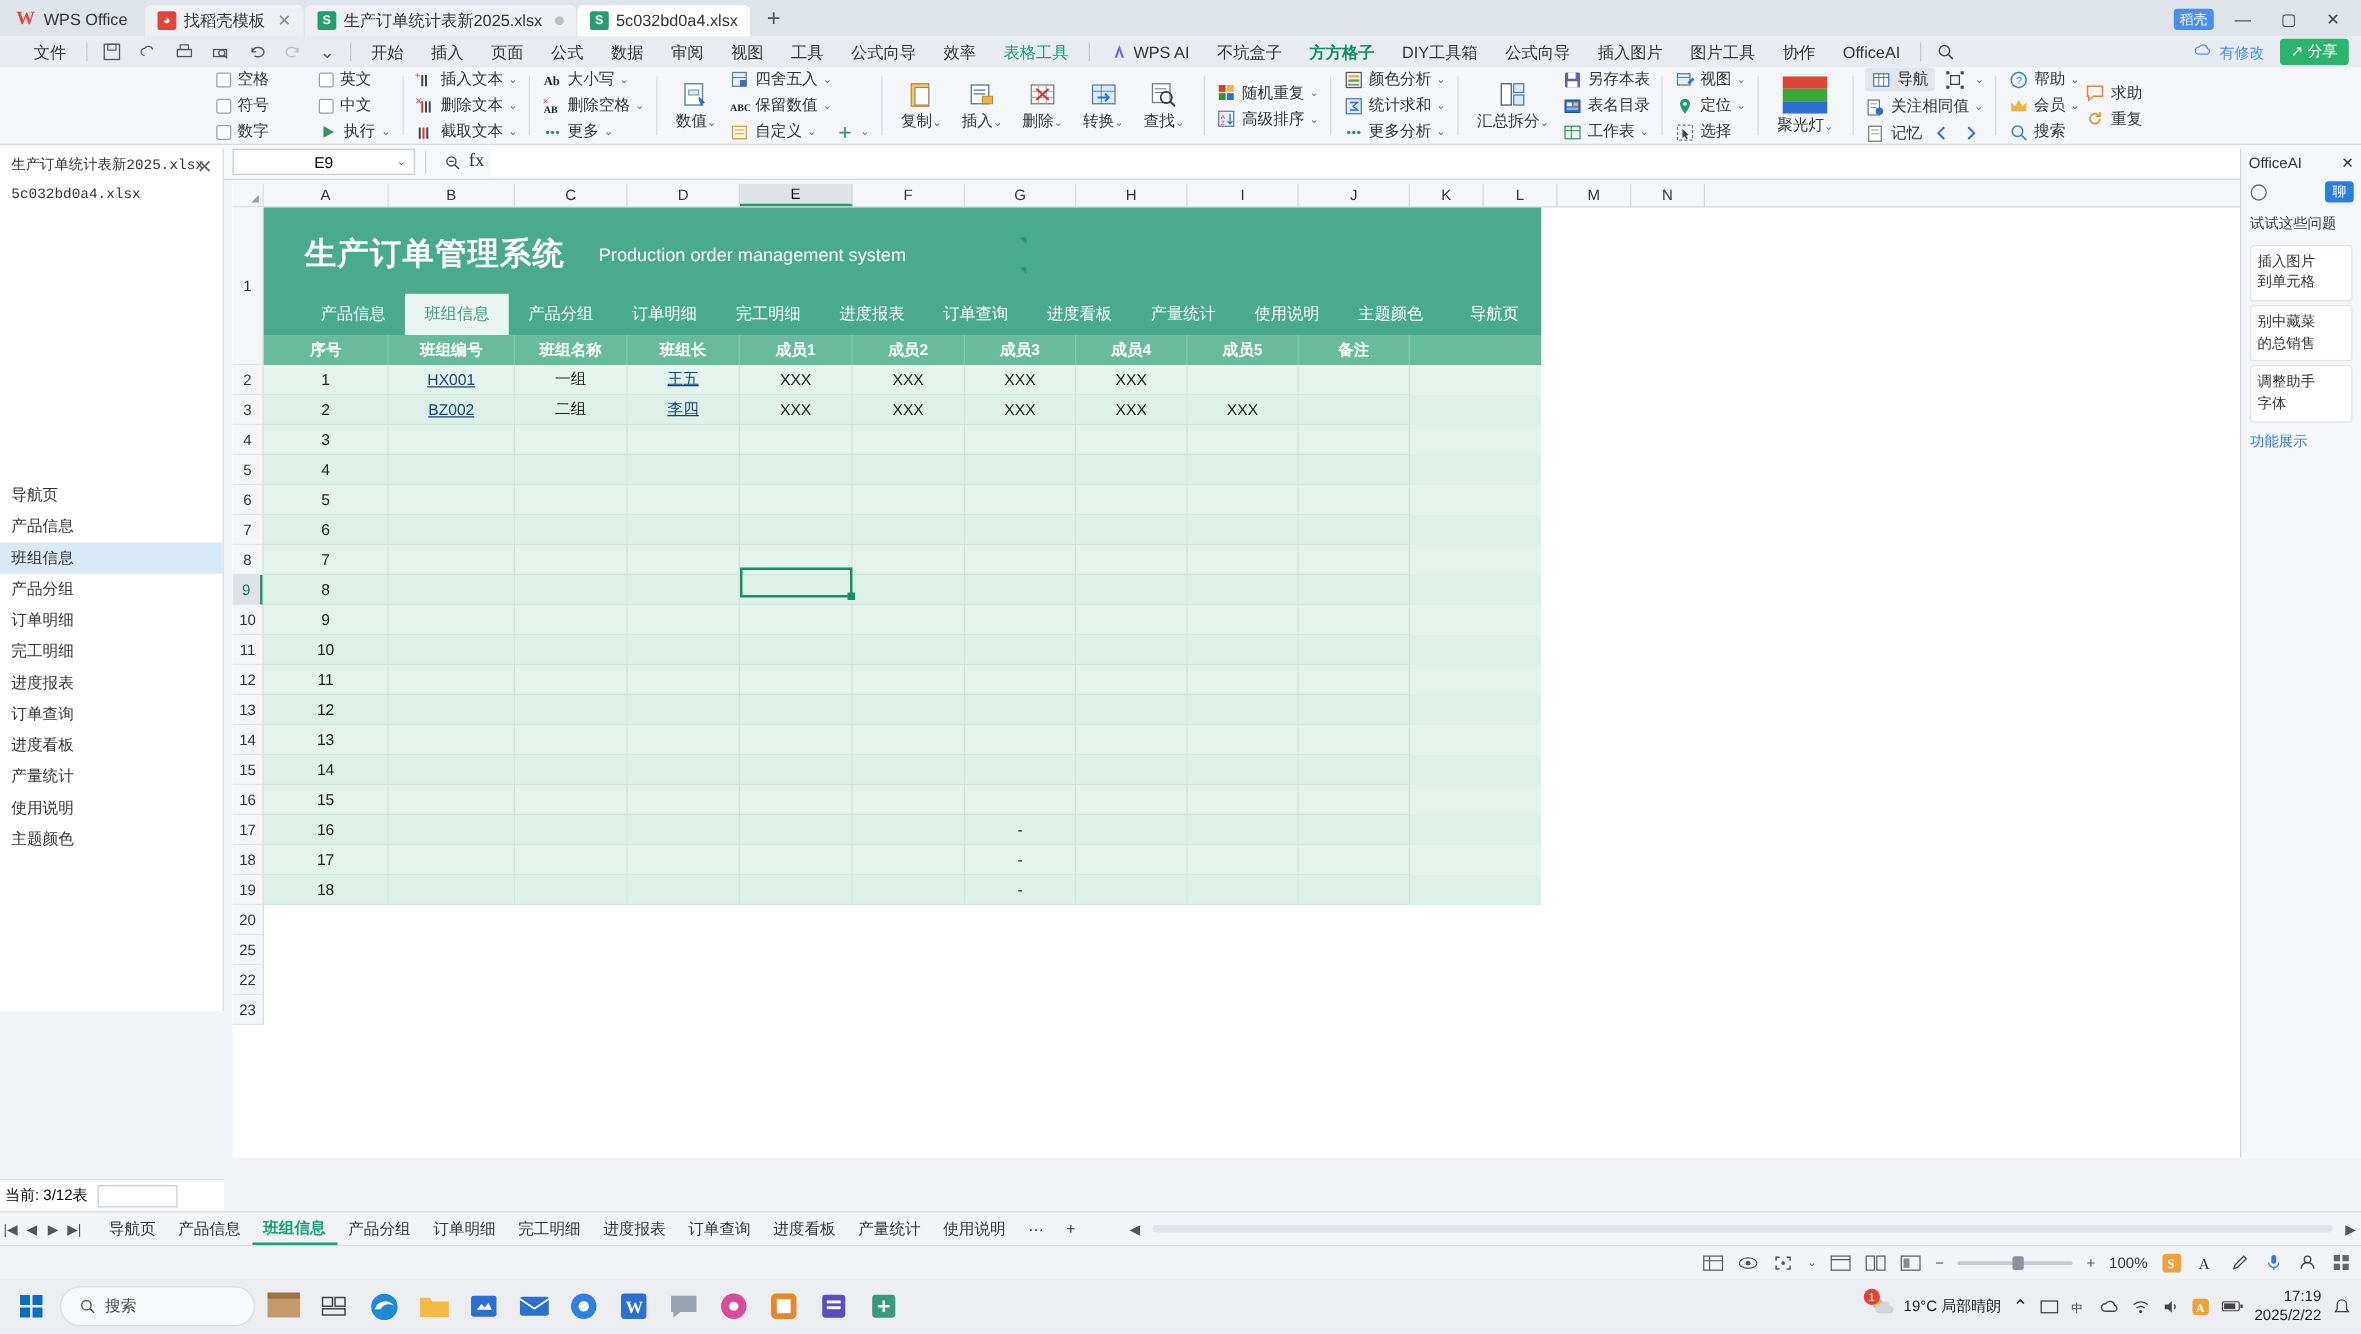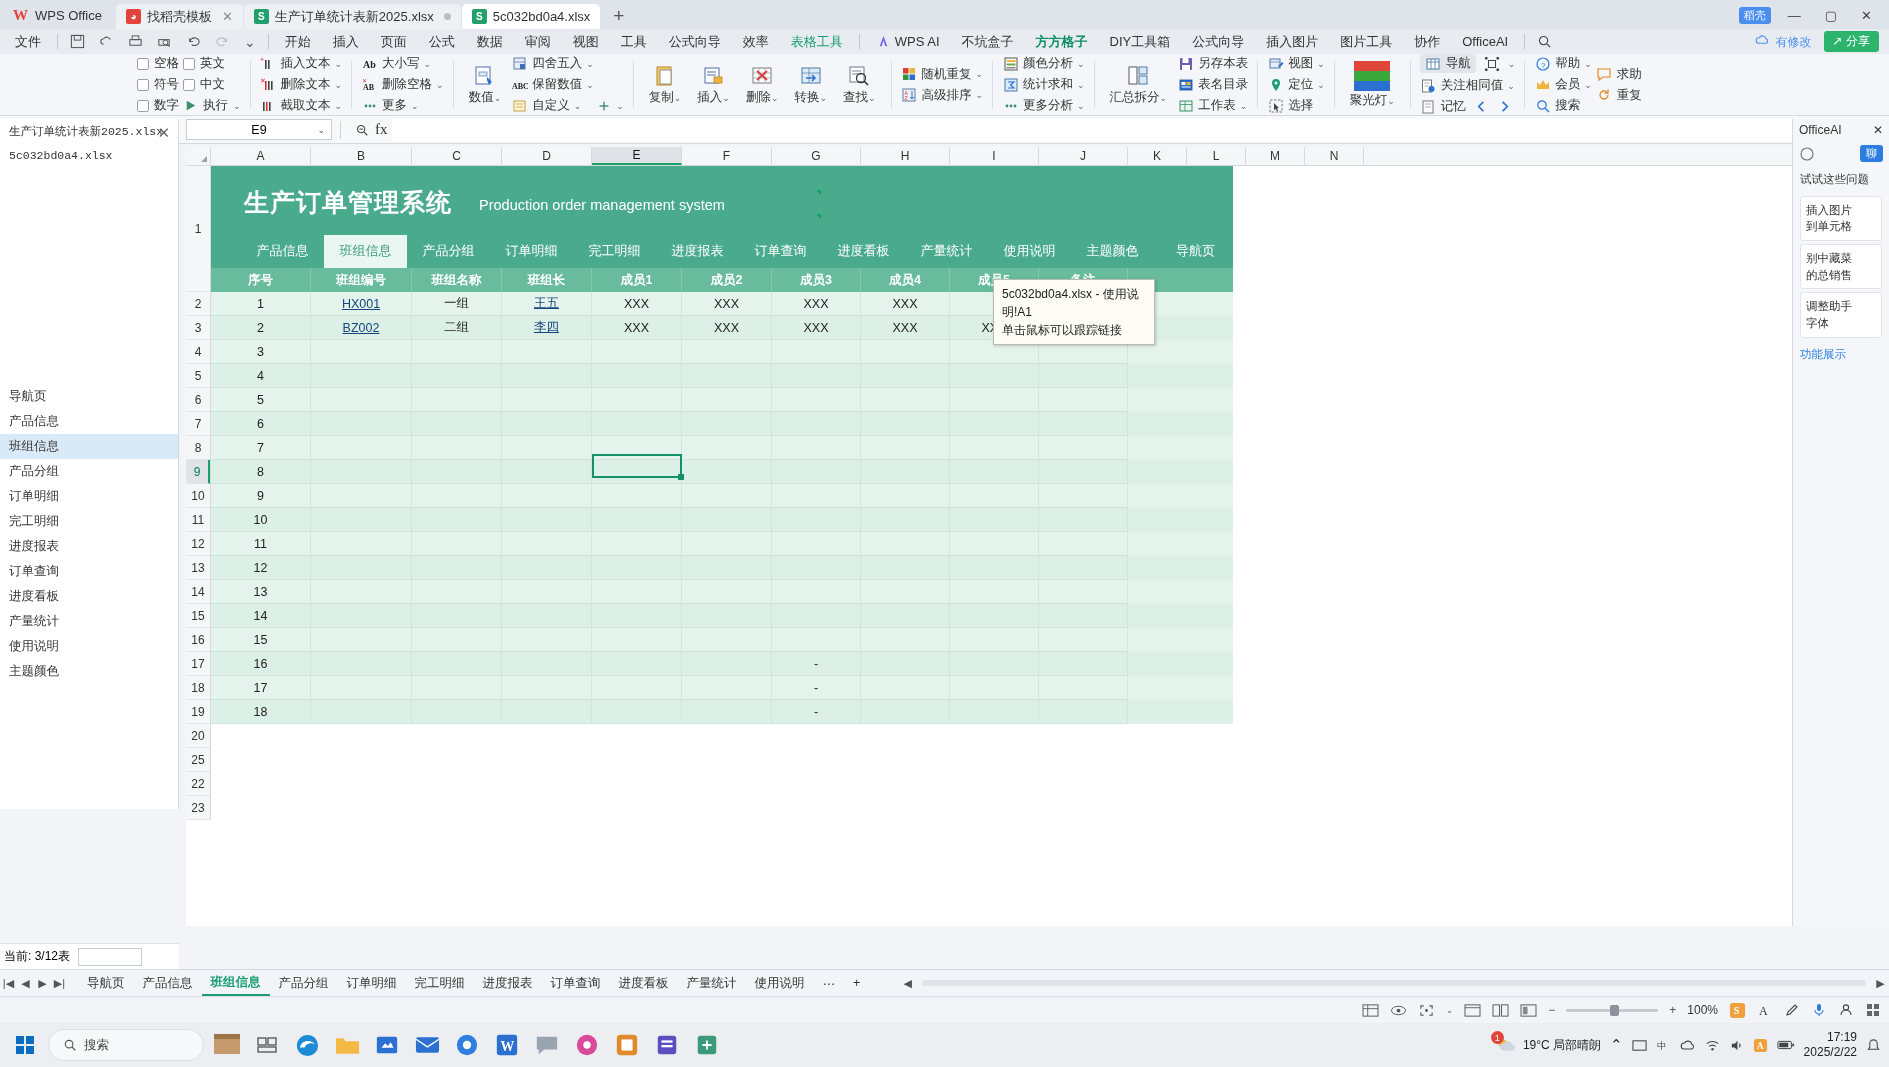--- a/index.html
+++ b/index.html
@@ -43,42 +43,42 @@
   .tabbar-right { margin-left: auto; display: flex; align-items: center; gap: 10px; padding: 0 10px 5px 0; }
   .pill-blue {
     background: #4a8ef0; color: #fff; font-size: 11px; border-radius: 3px;
     padding: 1px 5px;
   }
   .winbtn { font-size: 13px; color: #444; padding: 0 7px; }
 
   
   .menubar {
     height: 25px; background: #e8ecf1; display: flex; align-items: center;
-    font-size: 13px; color: #333; gap: 0; padding-left: 4px;
+    font-size: 13px; color: #333; gap: 0; padding-left: 16px;
   }
   .menubar .mi { padding: 0 11px; height: 25px; display: flex; align-items: center; white-space: nowrap; }
   .menubar .qa { padding: 0 7px; color: #5a5f66; font-size: 14px; }
   .menubar .sep { width: 1px; height: 15px; background: #c3c8d0; margin: 0 5px; }
   .mi.teal { color: #1a9e72; }
   .mi.bold-teal { color: #0f8f63; font-weight: bold; }
   .menubar-right { margin-left: auto; display: flex; align-items: center; gap: 12px; padding-right: 10px; }
   .tag-mod { color: #4a8ef0; font-size: 12px; }
   .btn-share {
     background: #2cb36c; color: #fff; font-size: 12px; border-radius: 3px; padding: 2px 9px;
   }
 
   
   .ribbon {
     height: 62px; background: #f4f6f9; display: flex; align-items: stretch;
     border-bottom: 1px solid #d4d9e0; padding-left: 130px; position: relative;
   }
   .rgroup { display: flex; align-items: center; padding: 0 7px; gap: 4px; }
   .rsep { width: 1px; background: #d8dce3; margin: 7px 2px; }
   .rcol { display: flex; flex-direction: column; justify-content: center; gap: 4px; }
-  .chk { display: flex; align-items: center; gap: 5px; font-size: 12.5px; color: #333; }
+  .chk { display: flex; align-items: center; gap: 5px; font-size: 12.5px; color: #333; margin-left: 36px; }
   .chkbox { width: 12px; height: 12px; border: 1px solid #9aa0a8; border-radius: 2px; background: #fff; }
   .ritem { display: flex; align-items: center; gap: 4px; font-size: 12.5px; color: #333; white-space: nowrap; }
   .ritem .ic { width: 17px; height: 17px; display: flex; align-items: center; justify-content: center; flex: 0 0 auto; }
   .cv { font-size: 9px; color: #666; }
   .bigbtn {
     display: flex; flex-direction: column; align-items: center; justify-content: center;
     gap: 1px; padding: 0 6px; font-size: 12.5px; color: #333; white-space: nowrap;
   }
   .bigbtn .bic { width: 25px; height: 25px; display: flex; align-items: center; justify-content: center; }
   .tinyicon { width: 15px; height: 15px; display:inline-block; }
@@ -1203,24 +1203,20 @@
               <div class="dcell" style="width: 89px;"></div>
               <div class="dcell" style="width: 105px; border: 0px; background: transparent;"></div>
             </div>
           </div>
 
         <div class="selbox" style="left:381px;top:288px;width:90px;height:24px"></div>
 
         <div class="cmark" style="left:605px;top:24px"></div>
         <div class="cmark" style="left:605px;top:48px"></div>
 
-        <div class="tip" style="left:782px;top:113px;width:162px">
-          <div>5c032bd0a4.xlsx - 使用说明!A1</div>
-          <div>单击鼠标可以跟踪链接</div>
-        </div>
       </div>
     </div>
   </div>
 
   <div class="leftpanel">
     <span class="lp-close">✕</span>
     <div class="lp-item">生产订单统计表新2025.xlsx</div>
     <div class="lp-item">5c032bd0a4.xlsx</div>
     <div class="lp-list" id="lpnav">
         <div class="lp-nav">导航页</div>

